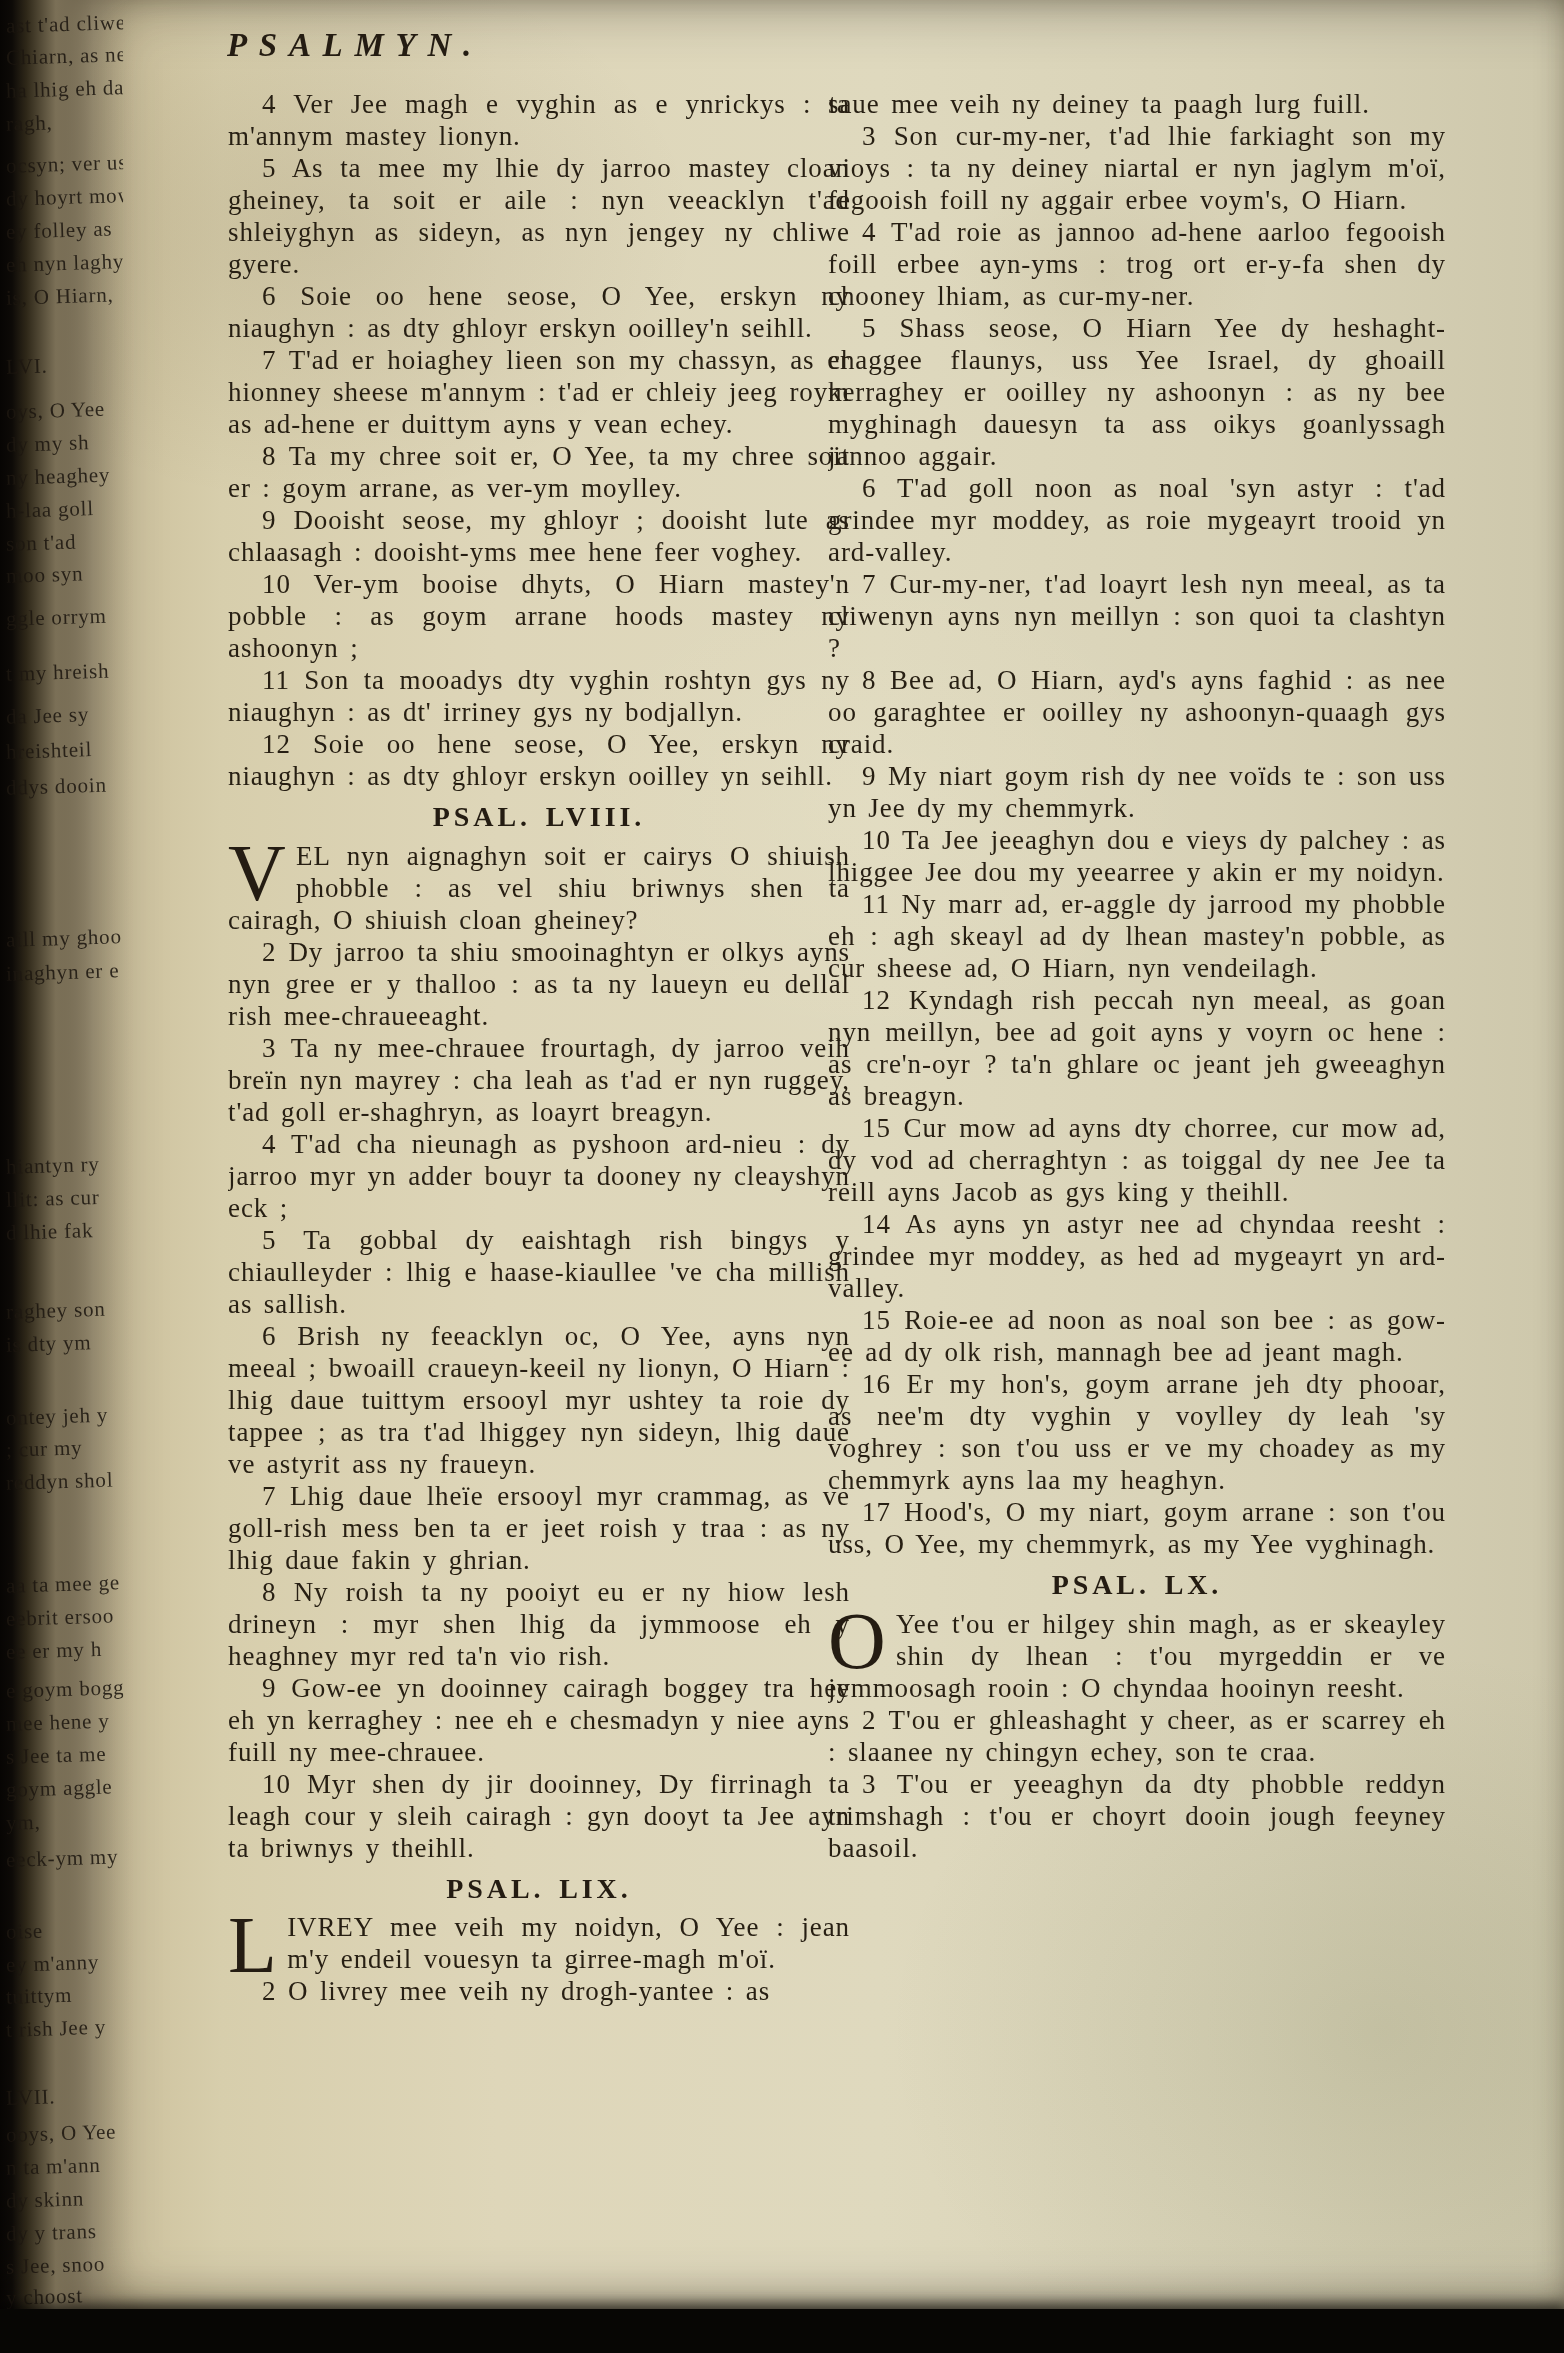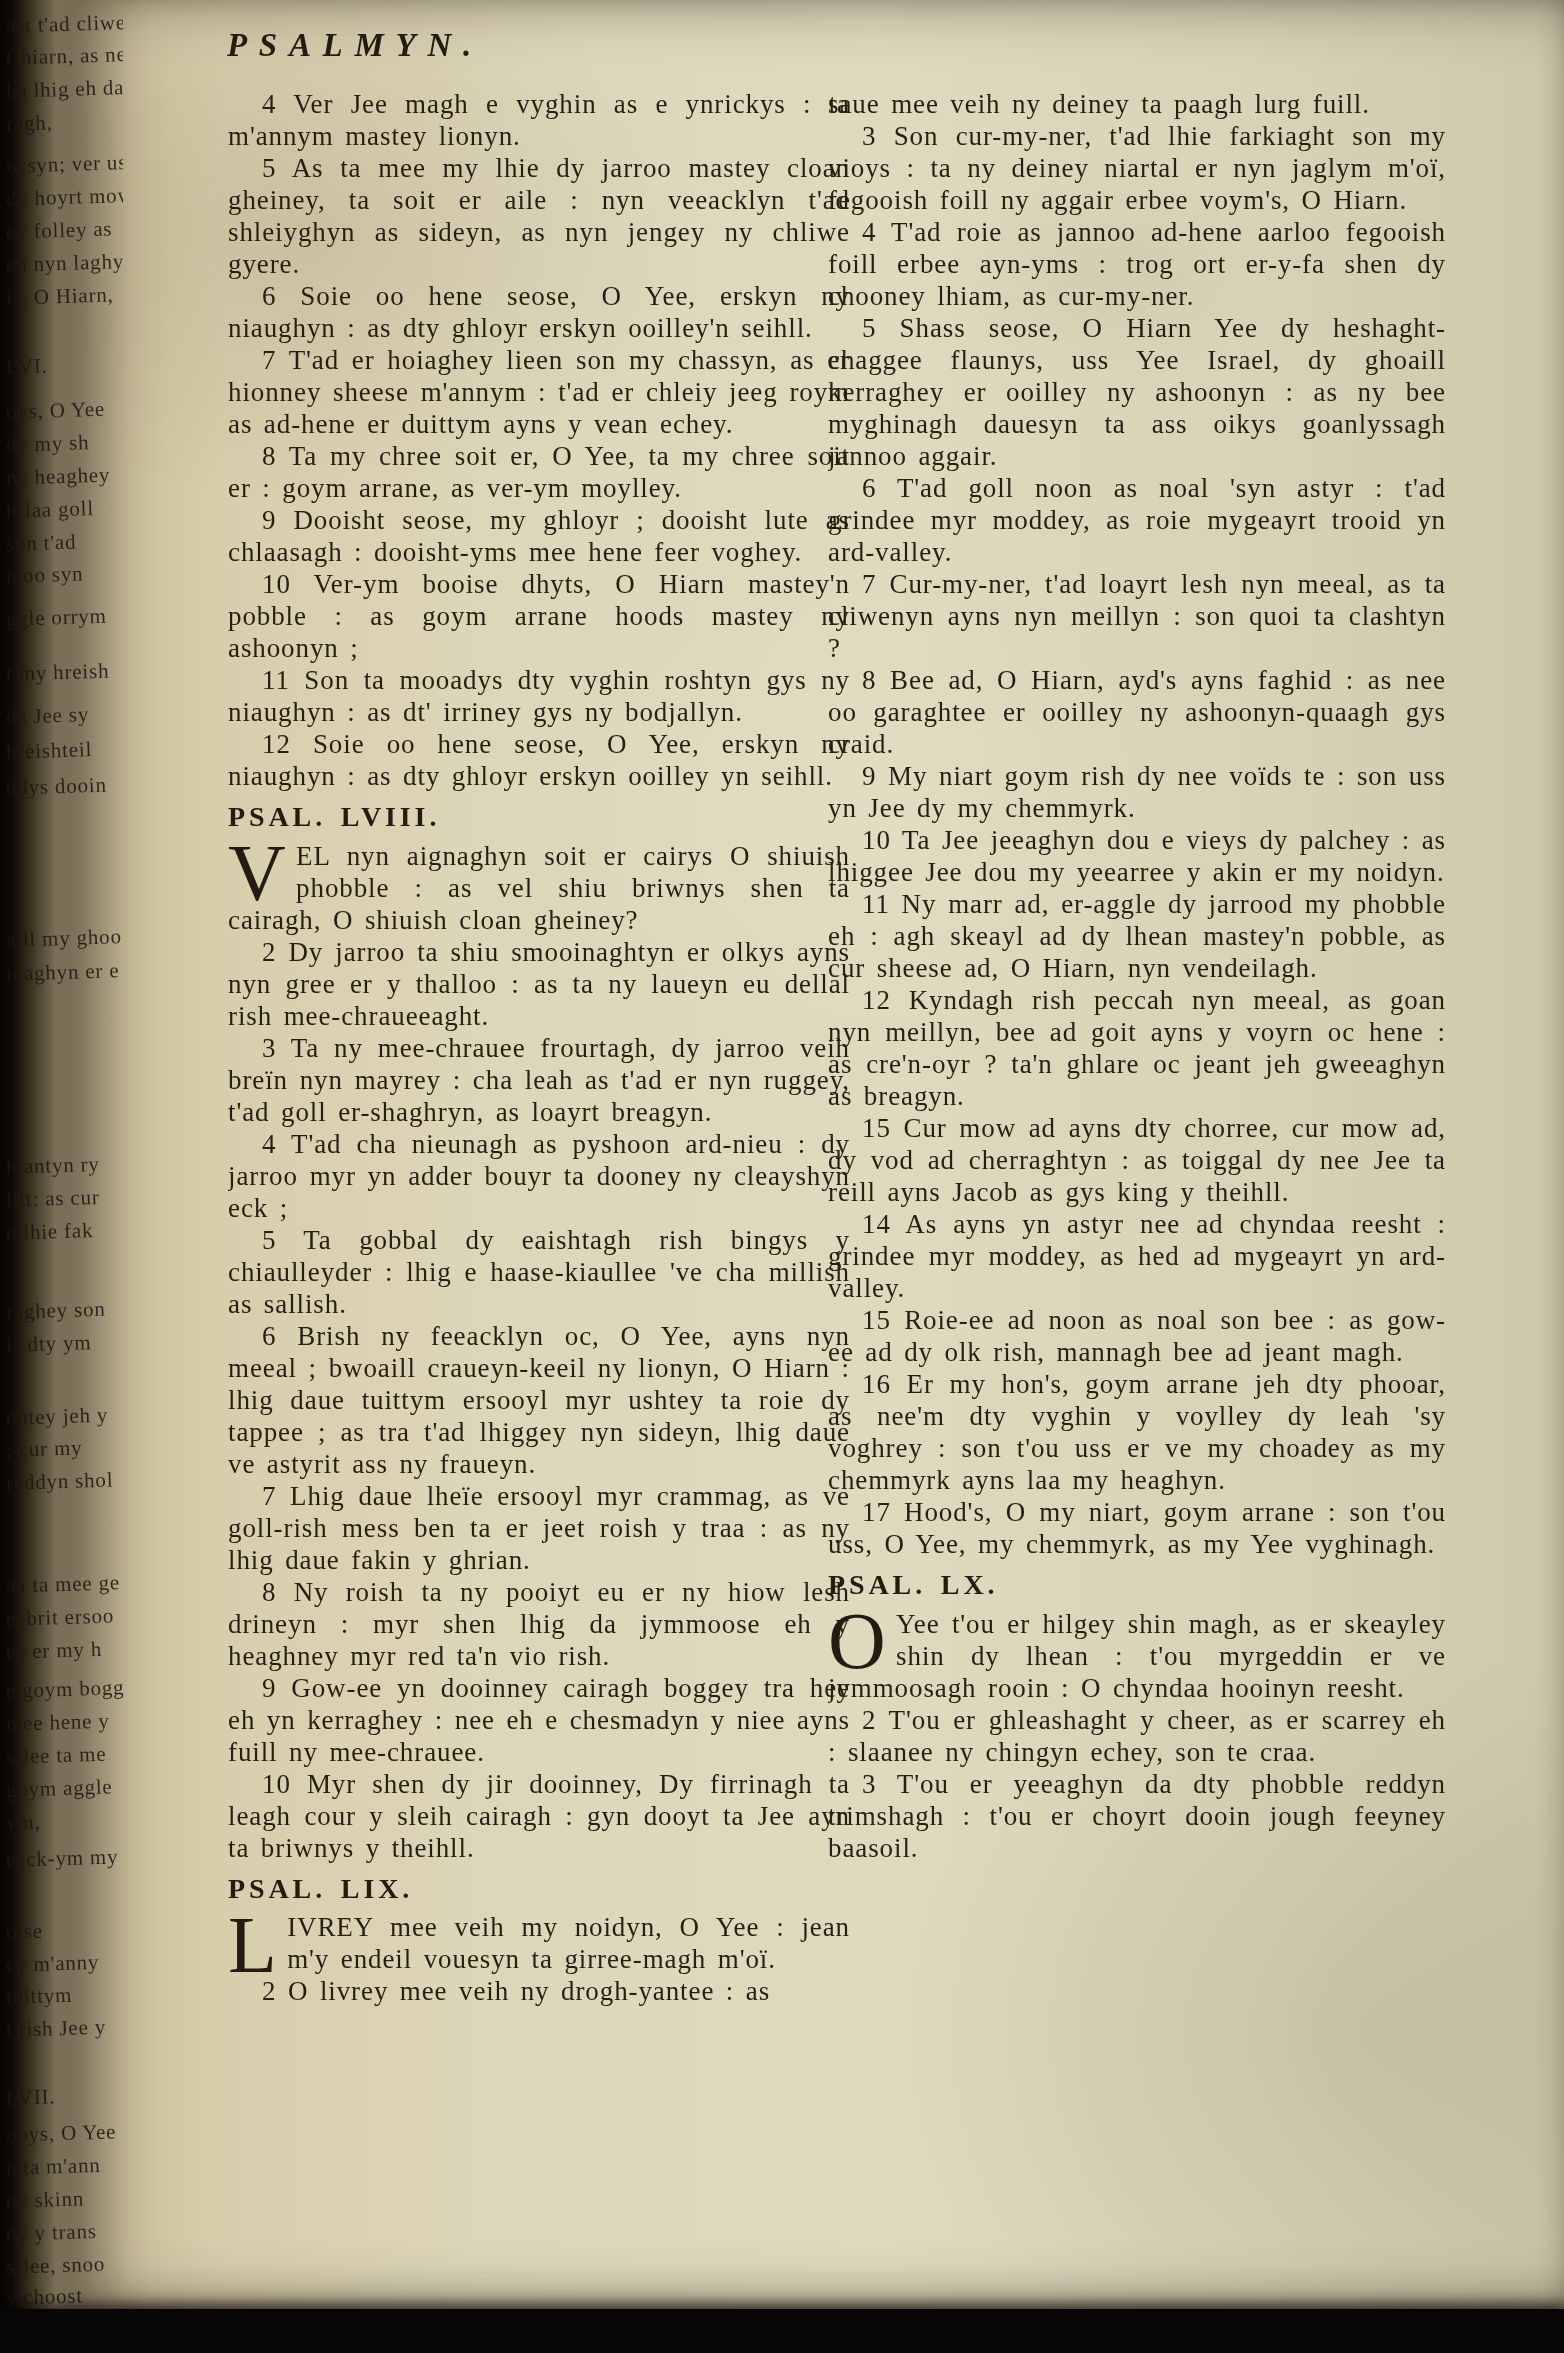--- a/index.html
+++ b/index.html
@@ -67,21 +67,21 @@
   }
   .col-left  { left:228px;  width:622px; }
   .col-right { left:828px; width:618px; }
 
   .col p.verse { margin:0; text-indent:34px; }
   .col p.cont  { margin:0; text-indent:0; }
   .col p.first { margin:0; text-indent:0; }
   .col h2.psal-heading {
     margin:9.4px 0 6.3px; text-indent:0;
     font-size:28px; font-weight:600;
-    letter-spacing:3.9px;
+    text-align:center; letter-spacing:3.9px;
     color:#241c12;
   }
   .col .dropcap {
     float:left;
     font-size:80px; line-height:58px;
     margin:4.7px 9.4px 0 0;
     font-weight:500;
     color:#241c12;
   }
 </style>

